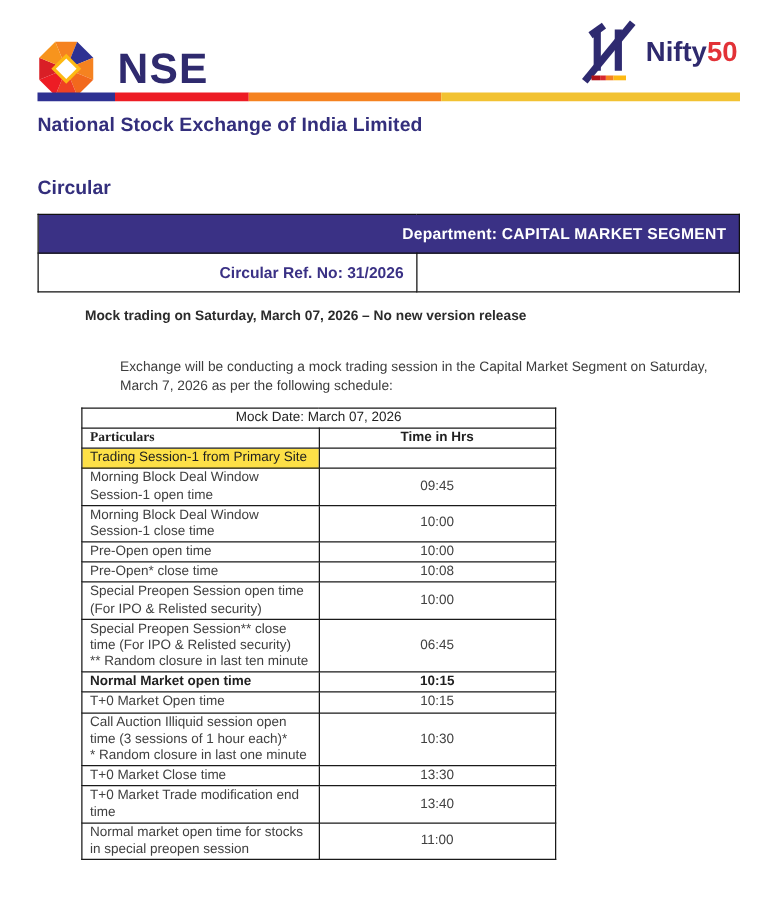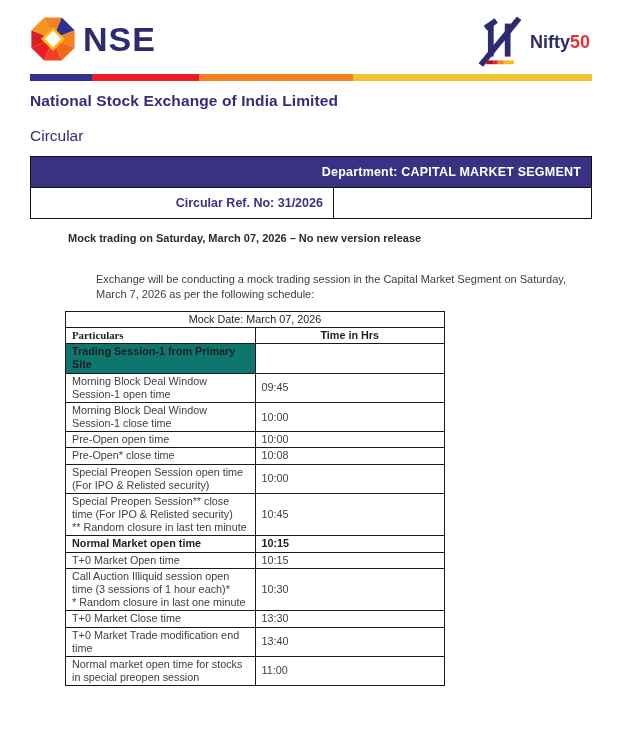--- a/index.html
+++ b/index.html
@@ -6,59 +6,59 @@
   html, body { background: #ffffff; }
   body {
     width: 622px; height: 730px; overflow: hidden;
     font-family: "Liberation Sans", sans-serif;
     color: #3f3f3f;
   }
   .page { padding: 14px 30px 0 30px; }
 
   
   .top-row { display: flex; justify-content: space-between; align-items: flex-start; height: 54px; }
-  .nse-logo { display: flex; align-items: center; gap: 7px; margin-top: 2px; }
+  .nse-logo { display: flex; align-items: center; gap: 18px; margin-top: 18px; }
   .nse-logo-text { font-size: 34px; font-weight: bold; color: #2f2a6e; letter-spacing: 1px; line-height: 1; }
   .nifty-logo { display: flex; align-items: center; gap: 7px; margin-top: 2px; margin-right: 2px; }
-  .nifty-text { font-size: 18px; font-weight: bold; color: #2f2a6e; line-height: 1; }
+  .nifty-text { font-size: 22px; font-weight: bold; color: #2f2a6e; line-height: 1; }
   .nifty-50 { color: #e23237; }
 
   
   .color-bar { display: flex; height: 7px; margin-top: 6px; }
   .color-bar .seg { height: 100%; }
   .seg-navy   { width: 11%; }
   .seg-red    { width: 19%; }
   .seg-orange { width: 27.5%; }
   .seg-yellow { width: 42.5%; }
 
   
   .org-title { margin-top: 11px; font-size: 15.5px; font-weight: 800; color: #332e7c; letter-spacing: 0.1px; }
-  .circular-title { margin-top: 17px; font-size: 15.5px; font-weight: 400; color: #332e7c; }
+  .circular-title { margin-top: 32px; font-size: 15.5px; font-weight: 700; color: #332e7c; }
 
   
   .info-table { width: 100%; border-collapse: collapse; margin-top: 11px; }
   .info-table td, .info-table th { border: 1.6px solid #111; font-size: 12.5px; font-weight: bold; text-align: right; padding: 8px 10px; color: #3a3185; }
   .info-table .dept-cell { background: #3a3185; color: #ffffff; letter-spacing: 0.2px; }
   .info-table .col-left { width: 54%; }
 
   
   .letter { margin: 12px 0 0 38px; width: 522px; font-size: 11px; line-height: 1.3; color: #3d3d3d; }
   .letter .salutation { margin-bottom: 13px; }
   .letter .subject { font-weight: bold; color: #2b2b2b; margin-bottom: 27px; }
   .letter .intro { margin-bottom: 0; margin-left: 28px; }
 
   
   .schedule-table { border-collapse: collapse; margin: 10px 0 0 35px; width: 380px; font-size: 10.8px; color: #404040; table-layout: fixed; }
   .schedule-table th, .schedule-table td { border: 1px solid #1a1a1a; padding: 1px 6px; line-height: 1.22; vertical-align: middle; }
   .schedule-table .caption-row th { text-align: center; font-weight: normal; color: #1f1f1f; }
   .schedule-table .colhdr-part { text-align: left; font-weight: bold; color: #1f1f1f; font-family: Liberation Serif, serif; }
   .schedule-table .colhdr-time { text-align: center; font-weight: bold; color: #1f1f1f; width: 68px; }
   .schedule-table td.cell-part { white-space: pre-line; }
-  .schedule-table td.cell-time { width: 68px; }
-  .schedule-table tr.section td.cell-part { background: #0f766e; font-weight: bold; color: #1f1f1f; }
+  .schedule-table td.cell-time { text-align: center; width: 68px; }
+  .schedule-table tr.section td.cell-part { background: #fde047; font-weight: normal; color: #1f1f1f; }
   .schedule-table tr.bold td { font-weight: bold; color: #1f1f1f; }
 </style>
 </head>
 <body>
 
 <div class="page">
 
   <div class="top-row">
     <div class="nse-logo">
       <svg width="46" height="46" viewBox="0 0 100 100">
@@ -150,21 +150,21 @@
           <td class="cell-part">Pre-Open* close time</td>
           <td class="cell-time">10:08</td>
         </tr>
         <tr class="item">
           <td class="cell-part">Special Preopen Session open time (For IPO &amp; Relisted security)</td>
           <td class="cell-time">10:00</td>
         </tr>
         <tr class="item">
           <td class="cell-part">Special Preopen Session** close time (For IPO &amp; Relisted security)
 ** Random closure in last ten minute</td>
-          <td class="cell-time">10:45</td>
+          <td class="cell-time">06:45</td>
         </tr>
         <tr class="item bold">
           <td class="cell-part">Normal Market open time</td>
           <td class="cell-time">10:15</td>
         </tr>
         <tr class="item">
           <td class="cell-part">T+0 Market Open time</td>
           <td class="cell-time">10:15</td>
         </tr>
         <tr class="item">

